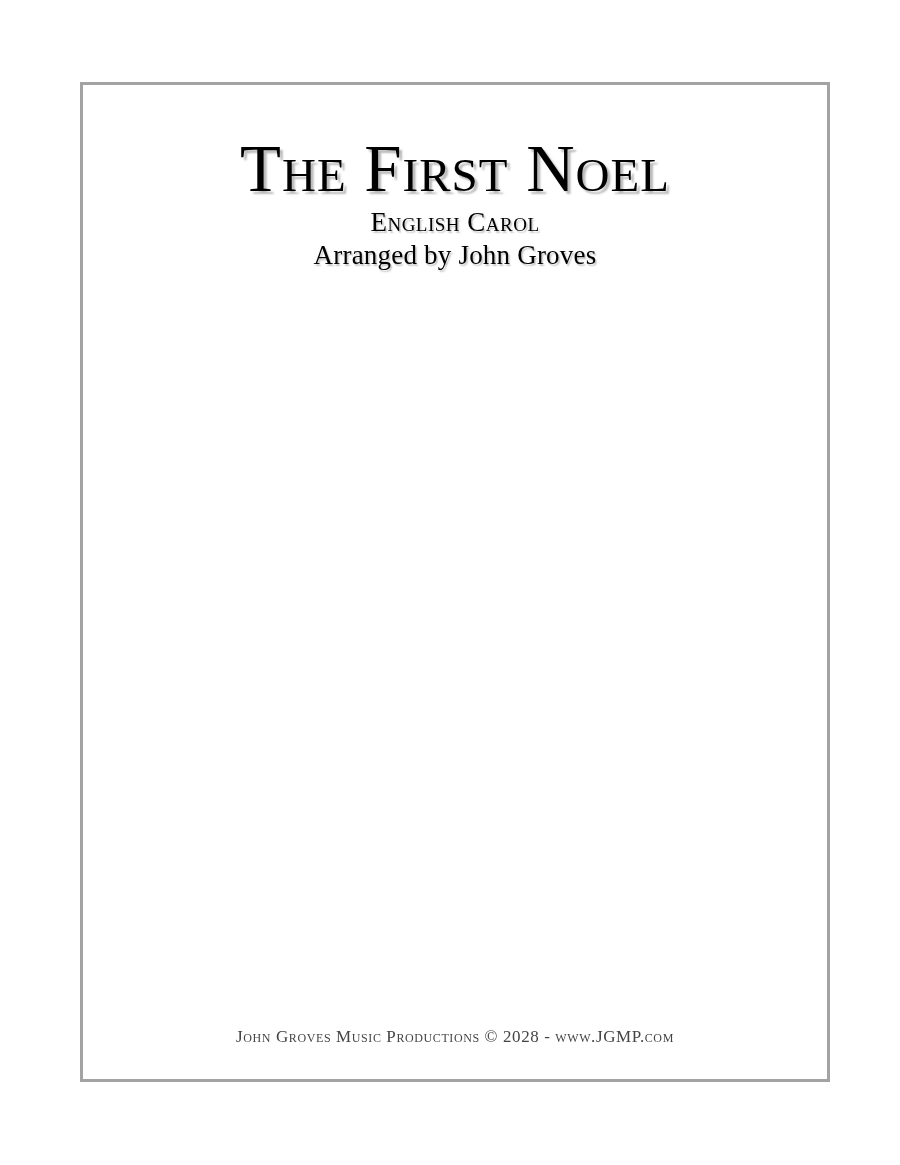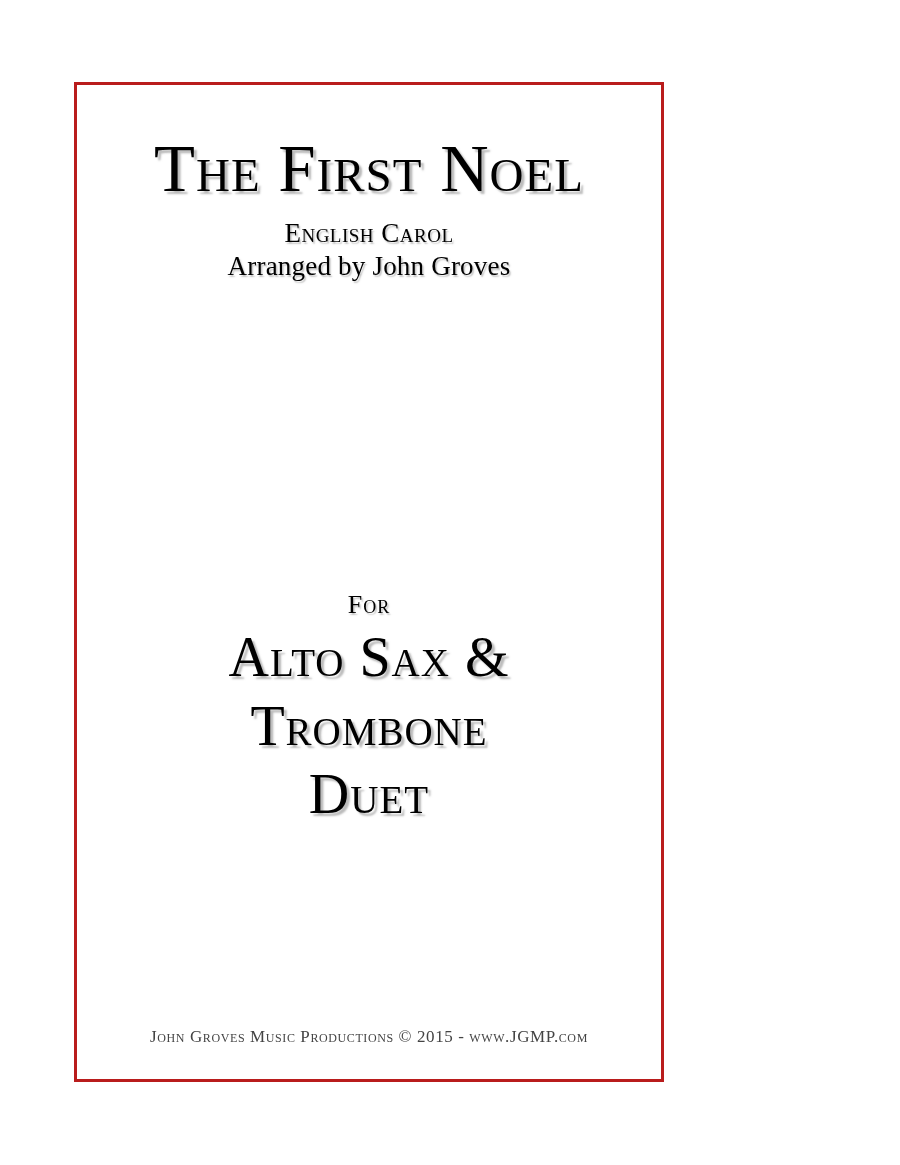--- a/index.html
+++ b/index.html
@@ -15,25 +15,25 @@
     overflow: hidden;
   }
   .page {
     position: relative;
     width: 900px;
     height: 1165px;
     background: #ffffff;
   }
   .border-frame {
     position: absolute;
-    left: 74px;
+    left: 80px;
     top: 82px;
-    width: 590px;
+    width: 750px;
     height: 1000px;
-    border: 3px solid #b91c1c;
+    border: 3px solid #a3a3a3;
     box-sizing: border-box;
     background: #ffffff;
   }
   .content {
     position: absolute;
     left: 0;
     top: 0;
     width: 100%;
     height: 100%;
     box-sizing: border-box;
@@ -54,21 +54,21 @@
     color: #000;
     text-shadow: 3px 3px 2px rgba(130,130,130,0.55);
     margin: 0;
     font-variant: small-caps;
   }
   .subtitle-1 {
     font-family: "Liberation Serif", serif;
     font-size: 27px;
     font-variant: small-caps;
     letter-spacing: 0.5px;
-    margin-top: 15px;
+    margin-top: 4px;
     text-shadow: 1.5px 1.5px 1.5px rgba(140,140,140,0.5);
   }
   .subtitle-2 {
     font-family: "Liberation Serif", serif;
     font-size: 27px;
     font-weight: normal;
     letter-spacing: 0.2px;
     margin-top: 2px;
     text-shadow: 1.5px 1.5px 1.5px rgba(140,140,140,0.5);
   }
@@ -114,24 +114,18 @@
 <div class="page">
   <div class="border-frame">
     <div class="content">
 
       <div class="title-block">
         <div class="main-title">The First Noel</div>
         <div class="subtitle-1">English Carol</div>
         <div class="subtitle-2">Arranged by John Groves</div>
       </div>
 
-      <div class="instrument-block">
-        <div class="for-label">For</div>
-        <div class="instrument-line">Alto Sax  &amp;</div>
-        <div class="instrument-line">Trombone</div>
-        <div class="instrument-line">Duet</div>
-      </div>
 
-      <div class="footer">John Groves Music Productions © 2015 - www.JGMP.com</div>
+      <div class="footer">John Groves Music Productions © 2028 - www.JGMP.com</div>
 
     </div>
   </div>
 </div>
 
 </body></html>

